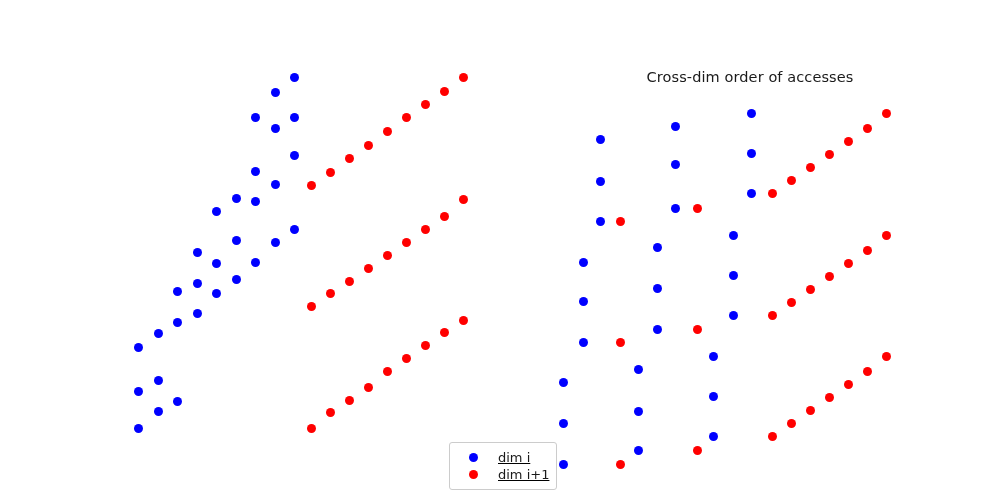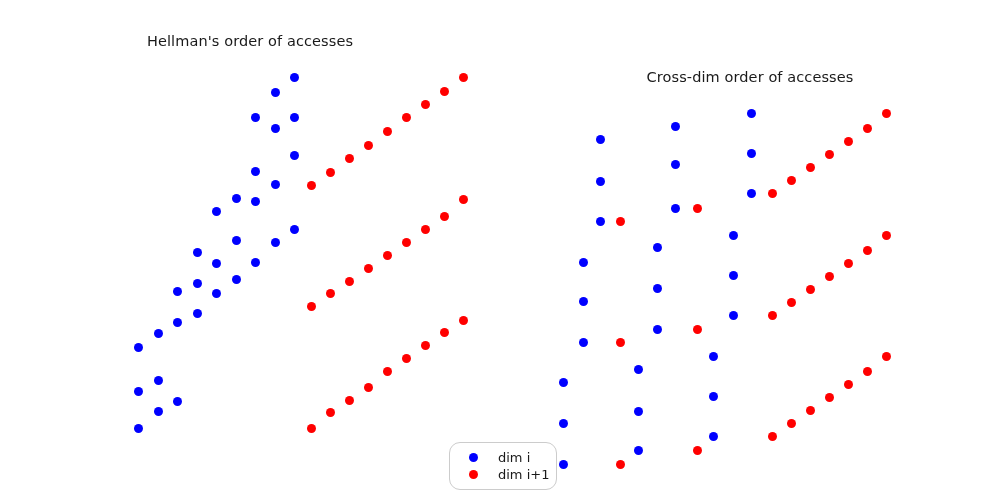--- a/index.html
+++ b/index.html
@@ -53,23 +53,24 @@
   }
 
   
   #legend {
     position: absolute;
     left: 449px;
     top: 442px;
     width: 108px;
     box-sizing: border-box;
     border: 1px solid #cccccc;
-    border-radius: 11px;
+    border-radius: 3px;
     background: #ffffff;
     padding: 6px 8px 6px 8px;
+    text-decoration: underline;
   }
   .legend-row {
     display: flex;
     align-items: center;
     height: 17px;
   }
   .legend-swatch {
     width: 9px;
     height: 9px;
     border-radius: 50%;
@@ -82,21 +83,20 @@
     color: #1a1a1a;
     white-space: nowrap;
   }
 </style>
 </head>
 <body>
 
 <div id="figure">
 
   <div class="panel" id="panel-left">
-    <div class="panel-title">Hellman's order of accesses</div>
     <div class="plot-area" id="plot-left">
         <div class="pt" style="left: 138px; top: 428px; background: rgb(0, 0, 255);"></div>
         <div class="pt" style="left: 158px; top: 411px; background: rgb(0, 0, 255);"></div>
         <div class="pt" style="left: 177px; top: 401px; background: rgb(0, 0, 255);"></div>
         <div class="pt" style="left: 138px; top: 391px; background: rgb(0, 0, 255);"></div>
         <div class="pt" style="left: 158px; top: 380px; background: rgb(0, 0, 255);"></div>
         <div class="pt" style="left: 177px; top: 322px; background: rgb(0, 0, 255);"></div>
         <div class="pt" style="left: 138px; top: 347px; background: rgb(0, 0, 255);"></div>
         <div class="pt" style="left: 158px; top: 333px; background: rgb(0, 0, 255);"></div>
         <div class="pt" style="left: 177px; top: 291px; background: rgb(0, 0, 255);"></div>

